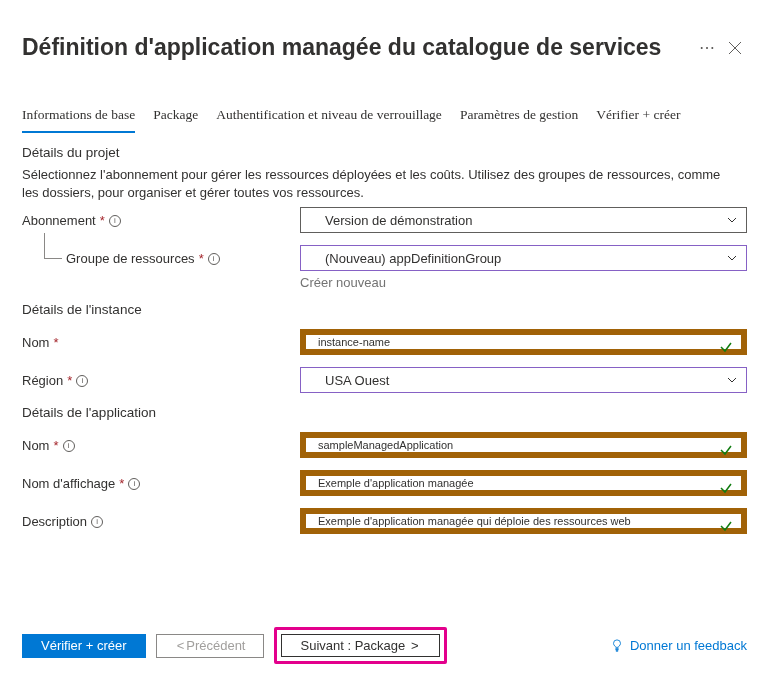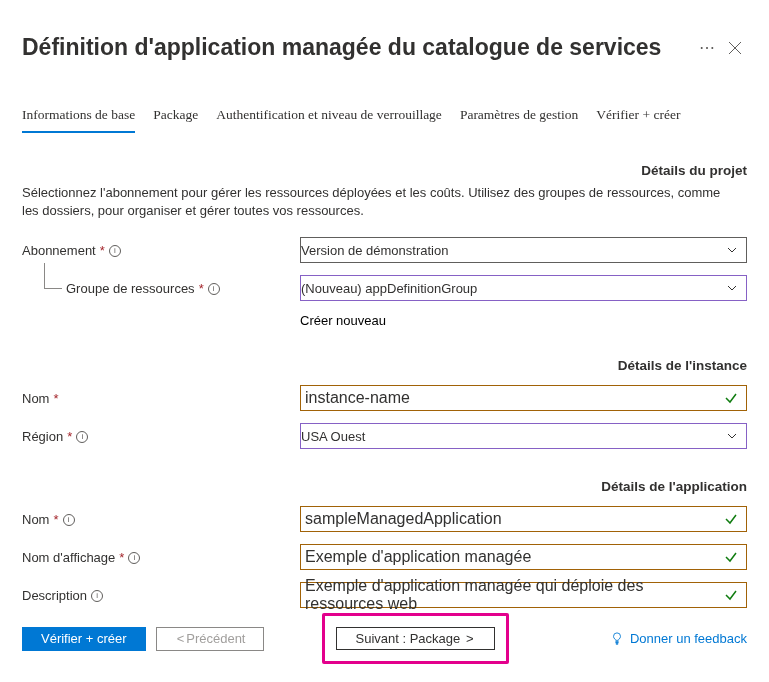--- a/index.html
+++ b/index.html
@@ -5,40 +5,40 @@
   * { box-sizing: border-box; margin: 0; padding: 0; font-family: "Segoe UI", Arial, sans-serif; }
   body { width: 769px; height: 682px; background: #fff; color: #323130; font-size: 13px; position: relative; }
   .header { display: flex; align-items: center; padding: 18px 20px 12px 22px; margin-top: 16px; }
   .title { font-size: 23px; font-weight: 600; flex: 1; }
   .header-ctrl { width: 28px; text-align: center; color: #605e5c; font-size: 16px; cursor: pointer; }
   .header-ctrl svg { display: inline-block; vertical-align: middle; }
   .tabs { display: flex; gap: 18px; padding: 0 22px; border-bottom: 0; margin-top: 28px; }
   .tab { font-size: 13.5px; color: #323130; padding: 6px 0 8px 0; cursor: pointer; border-bottom: 2px solid transparent; font-family: Liberation Serif, serif; }
   .tab.active { border-bottom: 2px solid #0078d4; }
   .content { padding: 0 22px; }
-  .section-h { font-size: 13.5px; font-weight: 700; margin-top: 30px; margin-bottom: 6px; text-align: right; }
-  .section-p { font-size: 13px; color: #323130; line-height: 1.35; margin-bottom: 18px; max-width: 700px; }
+  .section-h { font-size: 13.5px; font-weight: 400; margin-top: 12px; margin-bottom: 6px; }
+  .section-p { font-size: 13px; color: #323130; line-height: 1.35; margin-bottom: 6px; max-width: 700px; }
   .row { display: flex; align-items: flex-start; margin-bottom: 12px; }
   .label-col { width: 278px; display: flex; align-items: center; gap: 4px; font-size: 13px; padding-top: 6px; }
   .label-col.indent { padding-left: 44px; position: relative; }
   .tree-l { position: absolute; left: 22px; top: -12px; width: 18px; height: 26px; border-left: 1px solid #8a8886; border-bottom: 1px solid #8a8886; }
   .req { color: #a4262c; }
   .info-icon { width: 12px; height: 12px; border: 1px solid #605e5c; border-radius: 50%; display: inline-flex; align-items: center; justify-content: center; font-size: 8px; color: #605e5c; line-height: 1; }
   .field-col { flex: 1; position: relative; }
-  .select { width: 100%; height: 26px; border: 1px solid #605e5c; padding: 0 28px 0 0; font-size: 13px; background: #fff; position: relative; display: flex; align-items: center; }
+  .select { width: 100%; height: 26px; border: 1px solid #605e5c; padding: 0 28px 0 24px; font-size: 13px; background: #fff; position: relative; display: flex; align-items: center; }
   .select.purple { border-color: #8661c5; }
   .select .chev { position: absolute; right: 8px; top: 6px; }
-  .input { width: 100%; height: 26px; border: 1px solid #a16207; padding: 0 28px 0 4px; font-size: 16px; background: #fff; display: flex; align-items: center; position: relative; }
+  .input { width: 100%; height: 26px; border: 6px solid #a16207; padding: 0 28px 0 12px; font-size: 11px; background: #fff; display: flex; align-items: center; position: relative; }
   .check-ic { position: absolute; right: 8px; top: 5px; color: #107c10; }
-  .link { color: #000000; font-size: 13px; cursor: pointer; display: inline-block; margin-top: 12px; }
+  .link { color: #737373; font-size: 13px; cursor: pointer; display: inline-block; margin-top: 4px; }
   .footer { position: absolute; bottom: 0; left: 0; right: 0; padding: 14px 22px 18px 22px; display: flex; align-items: center; }
   .btn { height: 24px; padding: 0 18px; font-size: 13px; cursor: pointer; border: 1px solid #8a8886; background: #fff; margin-right: 10px; display: inline-flex; align-items: center; }
   .btn.primary { background: #0078d4; color: #fff; border-color: #0078d4; }
   .btn.disabled { color: #a19f9d; }
-  .btn.highlight-wrap { border: 3px solid #e3008c; border-radius: 2px; padding: 11px; height: auto; background: transparent; margin-left: 48px; }
+  .btn.highlight-wrap { border: 3px solid #e3008c; border-radius: 2px; padding: 4px; height: auto; background: transparent; }
   .btn.highlight-wrap .inner { border: 1px solid #323130; padding: 3px 18px; font-size: 13px; }
   .feedback { margin-left: auto; color: #0078d4; font-size: 13px; cursor: pointer; display: inline-flex; align-items: flex-end; gap: 6px; }
   .angle { margin: 0 2px; }
 </style>
 </head>
 <body>
 
 <div class="header">
   <div class="title">Définition d'application managée du catalogue de services</div>
   <div class="header-ctrl">⋯</div>

